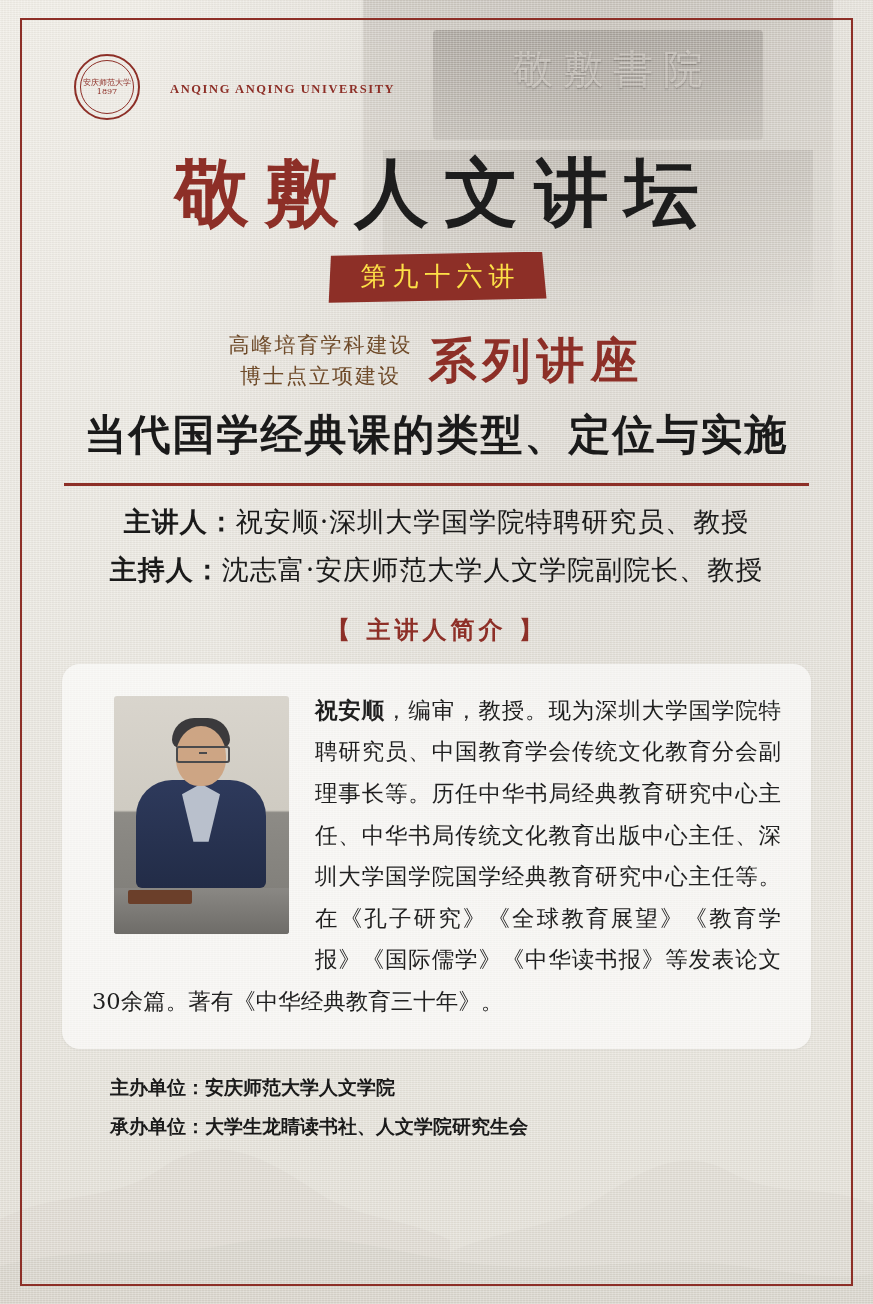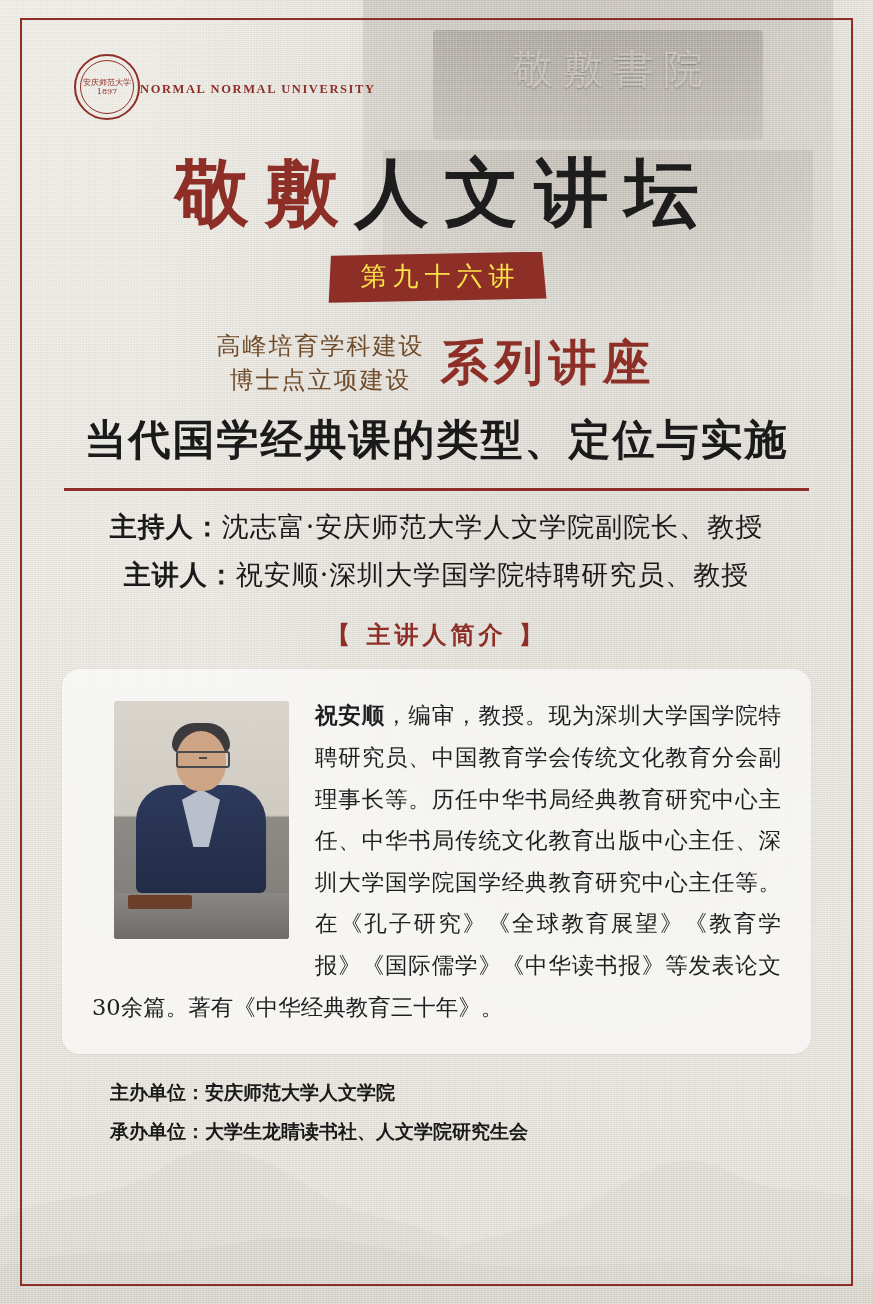--- a/index.html
+++ b/index.html
@@ -69,21 +69,21 @@
     pointer-events: none;
   }
   .content {
     position: relative;
     padding: 36px 48px 0 48px;
   }
   
   .logo-row {
     display: flex;
     align-items: center;
-    gap: 0;
+    gap: 30px;
     margin-left: 26px;
     margin-top: 18px;
   }
   .seal {
     width: 62px; height: 62px;
     border: 2px solid #8d2f27;
     border-radius: 50%;
     position: relative;
     display:flex; align-items:center; justify-content:center;
     flex: none;
@@ -152,21 +152,21 @@
   .series {
     margin-top: 26px;
     display: flex;
     align-items: center;
     justify-content: center;
     gap: 16px;
   }
   .series-left {
     font-family: "DejaVu Serif", serif;
     color: #6f4b2a;
-    font-size: 24px;
+    font-size: 21px;
     line-height: 1.45;
     letter-spacing: 2px;
     text-align: center;
   }
   .series-right {
     font-family: "DejaVu Serif", serif;
     color: #8d2f27;
     font-size: 48px;
     font-weight: 700;
     letter-spacing: 6px;
@@ -298,21 +298,21 @@
   <div class="grain"></div>
   <div class="frame"></div>
 
   <div class="content">
 
     <div class="logo-row">
       <div class="seal">
         <div class="seal-inner">安庆师范大学 1897</div>
       </div>
       <div class="logo-text">
-        <div class="en">NORMAL NORMAL UNIVERSITY</div>
+        <div class="en">ANQING ANQING UNIVERSITY</div>
       </div>
     </div>
 
     <div class="main-title">
       <span class="red">敬敷</span><span>人文讲坛</span>
     </div>
 
     <div class="badge-wrap">
       <div class="badge">第九十六讲</div>
     </div>
@@ -323,24 +323,24 @@
         <div>博士点立项建设</div>
       </div>
       <div class="series-right">系列讲座</div>
     </div>
 
     <div class="topic">当代国学经典课的类型、定位与实施</div>
 
     <div class="rule"></div>
 
     <div class="speaker-line">
+      <span class="lbl">主讲人：</span><span>祝安顺·深圳大学国学院特聘研究员、教授</span>
+    </div>
+    <div class="speaker-line">
       <span class="lbl">主持人：</span><span>沈志富·安庆师范大学人文学院副院长、教授</span>
-    </div>
-    <div class="speaker-line">
-      <span class="lbl">主讲人：</span><span>祝安顺·深圳大学国学院特聘研究员、教授</span>
     </div>
 
     <div class="bio-heading">【 主讲人简介 】</div>
 
     <div class="bio-card">
       <div class="portrait">
         <div class="p-desk"></div>
         <div class="p-body"></div>
         <div class="p-shirt"></div>
         <div class="p-hair"></div>

